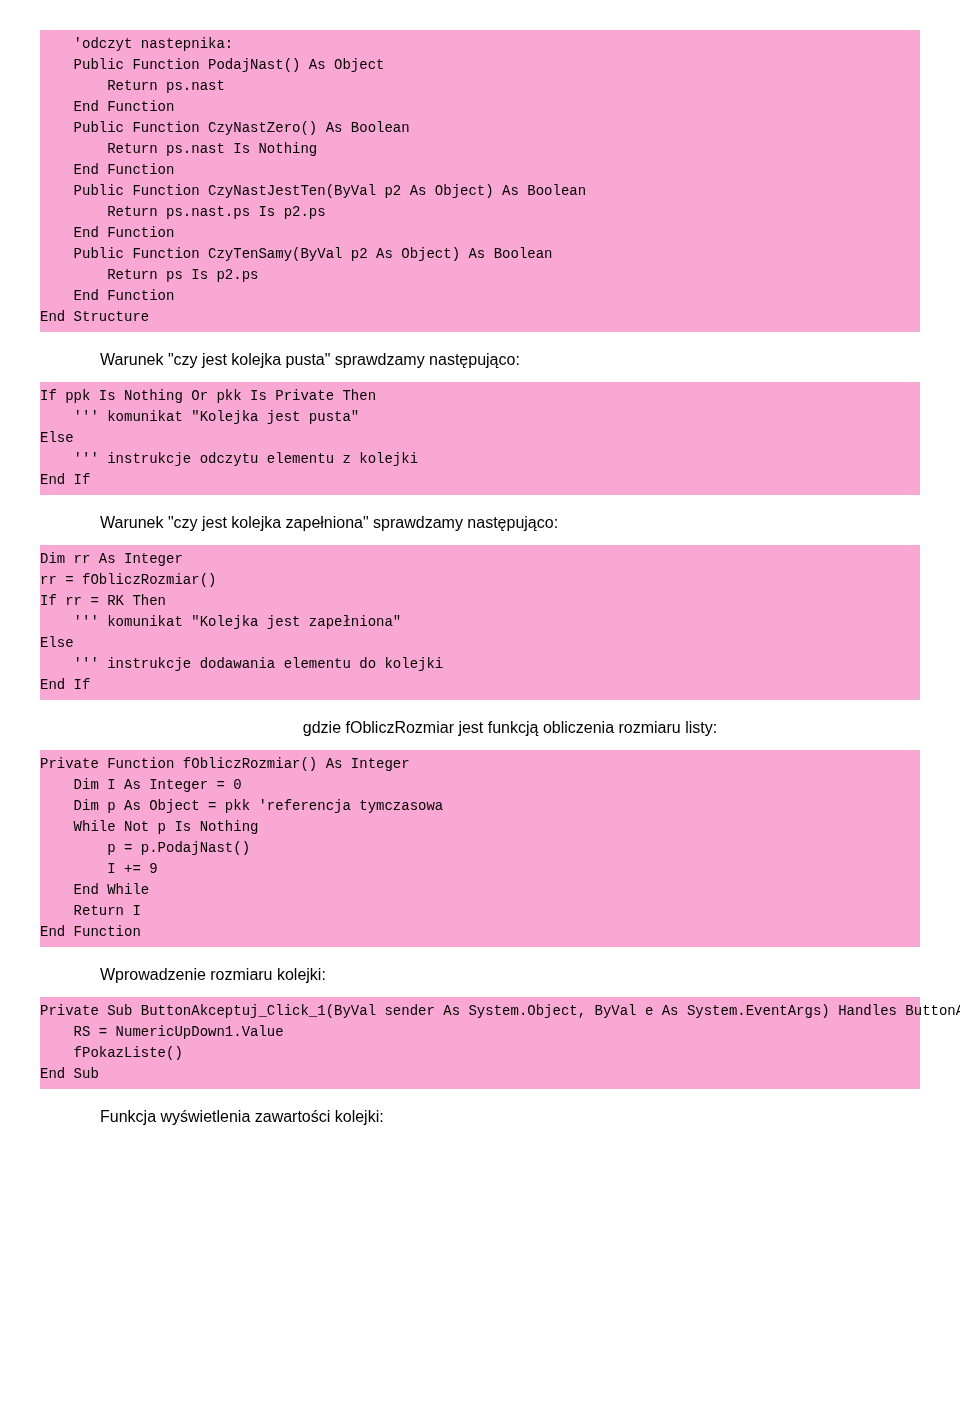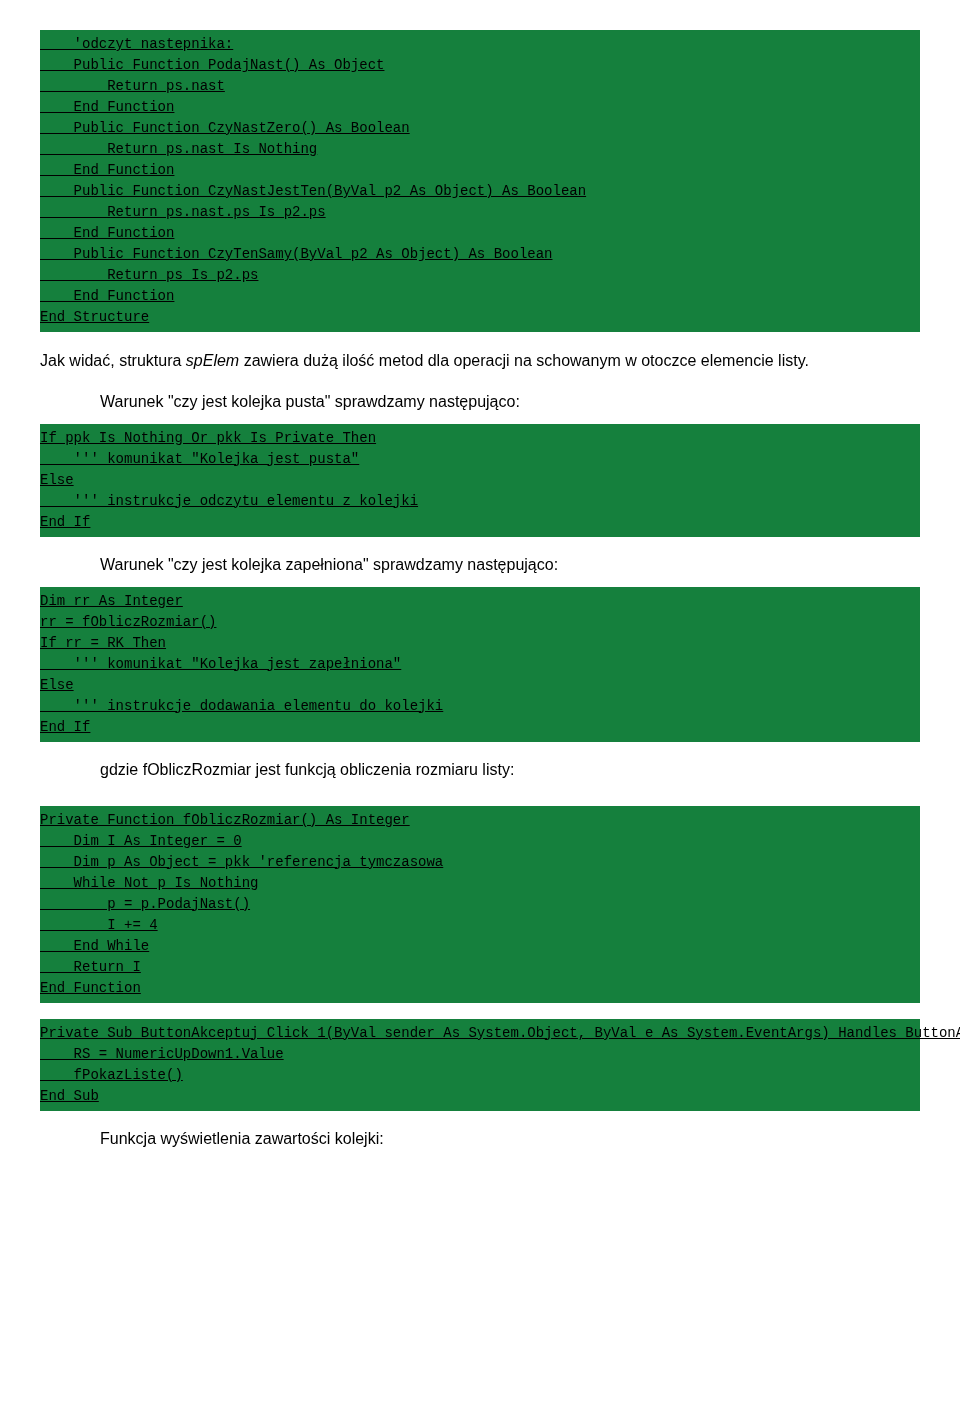--- a/index.html
+++ b/index.html
@@ -15,26 +15,25 @@
       color: #000000;
       width: 960px;
       min-height: 1413px;
       padding: 20px 40px;
     }
 
     .code-block {
       font-family: 'Courier New', Courier, monospace;
       font-size: 14px;
       color: #000000;
-      background: #15803d;
+      background: #f9a8d4;
       white-space: pre;
       line-height: 1.5;
       margin: 10px 0 16px 0;
       padding: 4px 0;
-      text-decoration: underline;
     }
 
     .prose-text {
       font-family: Arial, sans-serif;
       font-size: 16px;
       color: #000000;
       margin: 12px 0 8px 0;
       line-height: 1.5;
     }
 
@@ -71,25 +70,20 @@
     End Function
     Public Function CzyNastJestTen(ByVal p2 As Object) As Boolean
         Return ps.nast.ps Is p2.ps
     End Function
     Public Function CzyTenSamy(ByVal p2 As Object) As Boolean
         Return ps Is p2.ps
     End Function
 End Structure</pre>
   </div>
 
-  <div style="margin: 8px 0 16px 0; line-height: 1.6;">
-    <span class="prose-text">
-      Jak widać, struktura <em>spElem</em> zawiera dużą ilość metod dla operacji na schowanym w otoczce elemencie listy.
-    </span>
-  </div>
 
   <div style="margin-bottom: 8px;">
     <p class="section-heading">Warunek "czy jest kolejka pusta" sprawdzamy następująco:</p>
   </div>
 
   <div>
     <pre class="code-block">If ppk Is Nothing Or pkk Is Private Then
     ''' komunikat "Kolejka jest pusta"
 Else
     ''' instrukcje odczytu elementu z kolejki
@@ -103,36 +97,39 @@
   <div>
     <pre class="code-block">Dim rr As Integer
 rr = fObliczRozmiar()
 If rr = RK Then
     ''' komunikat "Kolejka jest zapełniona"
 Else
     ''' instrukcje dodawania elementu do kolejki
 End If</pre>
   </div>
 
-  <div style="margin: 8px 0 24px 0;">
+  <div style="margin: 8px 0 10px 0; text-align: center;">
     <p class="prose-text indent-prose">gdzie fObliczRozmiar jest funkcją obliczenia rozmiaru listy:</p>
   </div>
 
   <div>
     <pre class="code-block">Private Function fObliczRozmiar() As Integer
     Dim I As Integer = 0
     Dim p As Object = pkk 'referencja tymczasowa
     While Not p Is Nothing
         p = p.PodajNast()
-        I += 4
+        I += 9
     End While
     Return I
 End Function</pre>
   </div>
 
+  <div style="margin: 8px 0 8px 0;">
+    <p class="prose-text indent-prose">Wprowadzenie rozmiaru kolejki:</p>
+  </div>
 
   <div>
     <pre class="code-block">Private Sub ButtonAkceptuj_Click_1(ByVal sender As System.Object, ByVal e As System.EventArgs) Handles ButtonAkceptuj.Click
     RS = NumericUpDown1.Value
     fPokazListe()
 End Sub</pre>
   </div>
 
   <div style="margin: 8px 0 0 0;">
     <p class="prose-text indent-prose">Funkcja wyświetlenia zawartości kolejki:</p>

